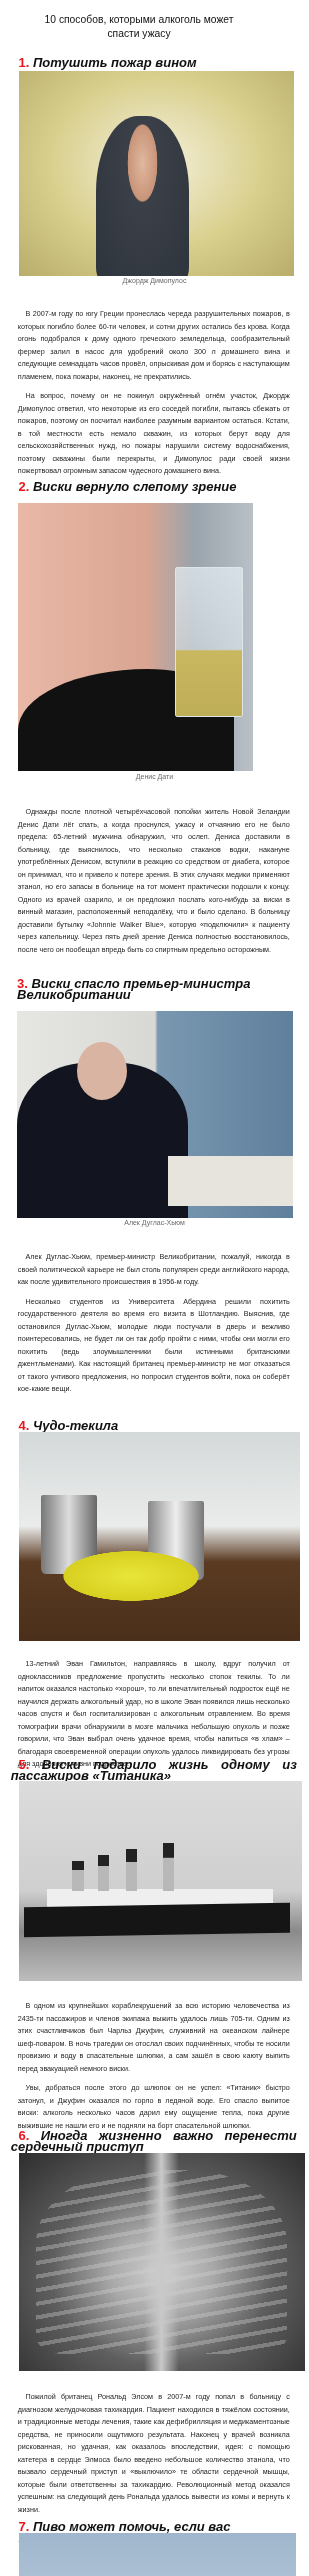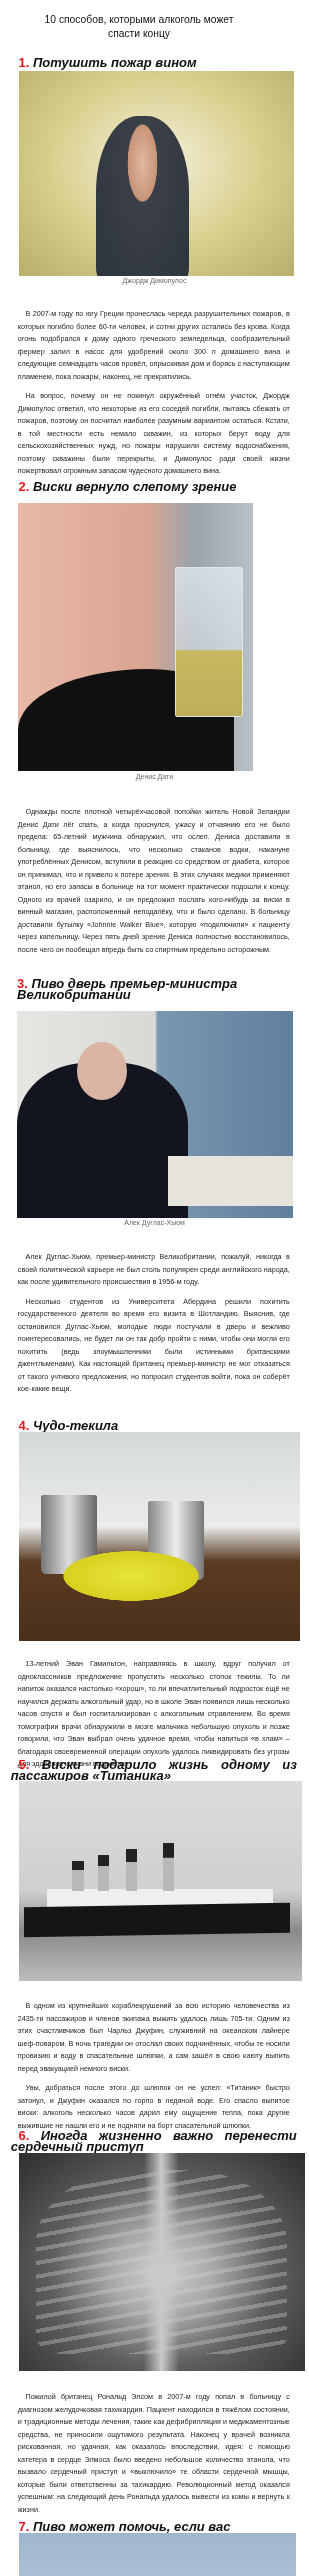--- a/index.html
+++ b/index.html
@@ -42,21 +42,21 @@
   .ph-xray { background: radial-gradient(ellipse at 50% 55%, #d0d0d0 0%, #a9a9a9 25%, #5e5e5e 55%, #2d2d2d 100%); }
   .ph-xray .ribs { position:absolute; inset:8% 6%; background: repeating-linear-gradient(170deg, transparent 0 9.3px, rgba(210,210,210,.35) 9.3px 13.4px); border-radius: 40% 40% 10% 10%; }
   .ph-xray .spine { position:absolute; left:44%; top:0; width:12%; height:100%; background: linear-gradient(90deg, transparent, #c9c9c9, transparent); }
   .ph-avalanche { background: linear-gradient(180deg, #9fb6cc 0%, #b7c9da 45%, #e9eef4 60%, #f7f9fb 100%); }
 </style>
 </head>
 <body>
 
 <div class="title">
   <div>10 способов, которыми алкоголь может</div>
-  <div>спасти концу</div>
+  <div>спасти ужасу</div>
 </div>
 
 <h2 class="heading" style="top:58px">
   <span class="num">1.</span>
   <span>Потушить пожар вином</span>
 </h2>
 <div class="photo ph-dimopulos" style="left:18.5px; top:71px; width:275px; height:205px">
   <div class="figure"></div>
 </div>
 <div class="caption" style="top:277px">Джордж Димопулос</div>
@@ -73,21 +73,21 @@
   <div class="shirt"></div>
   <div class="glass"></div>
 </div>
 <div class="caption" style="top:773px">Денис Дати</div>
 <div class="body-text" style="top:799px">
   <p>Однажды после плотной четырёхчасовой попойки житель Новой Зеландии Денис Дати лёг спать, а когда проснулся, ужасу и отчаянию его не было предела: 65-летний мужчина обнаружил, что ослеп. Дениса доставили в больницу, где выяснилось, что несколько стаканов водки, накануне употреблённых Денисом, вступили в реакцию со средством от диабета, которое он принимал, что и привело к потере зрения. В этих случаях медики применяют этанол, но его запасы в больнице на тот момент практически подошли к концу. Одного из врачей озарило, и он предложил послать кого-нибудь за виски в винный магазин, расположенный неподалёку, что и было сделано. В больницу доставили бутылку «Johnnie Walker Blue», которую «подключили» к пациенту через капельницу. Через пять дней зрение Дениса полностью восстановилось, после чего он пообещал впредь быть со спиртным предельно осторожным.</p>
 </div>
 
 <h2 class="heading" style="top:979px; left:17px">
   <span class="num">3.</span>
-  <span>Пиво дверь премьер-министра Великобритании</span>
+  <span>Виски спасло премьер-министра Великобритании</span>
 </h2>
 <div class="photo ph-douglas" style="left:16.5px; top:1011px; width:276px; height:207px">
   <div class="suit"></div>
   <div class="face"></div>
   <div class="desk"></div>
 </div>
 <div class="caption" style="top:1219px">Алек Дуглас-Хьюм</div>
 <div class="body-text" style="top:1244px">
   <p>Алек Дуглас-Хьюм, премьер-министр Великобритании, пожалуй, никогда в своей политической карьере не был столь популярен среди английского народа, как после удивительного происшествия в 1956-м году.</p>
   <p>Несколько студентов из Университета Абердина решили похитить государственного деятеля во время его визита в Шотландию. Выяснив, где остановился Дуглас-Хьюм, молодые люди постучали в дверь и вежливо поинтересовались, не будет ли он так добр пройти с ними, чтобы они могли его похитить (ведь злоумышленники были истинными британскими джентльменами). Как настоящий британец премьер-министр не мог отказаться от такого учтивого предложения, но попросил студентов войти, пока он соберёт кое-какие вещи.</p>

